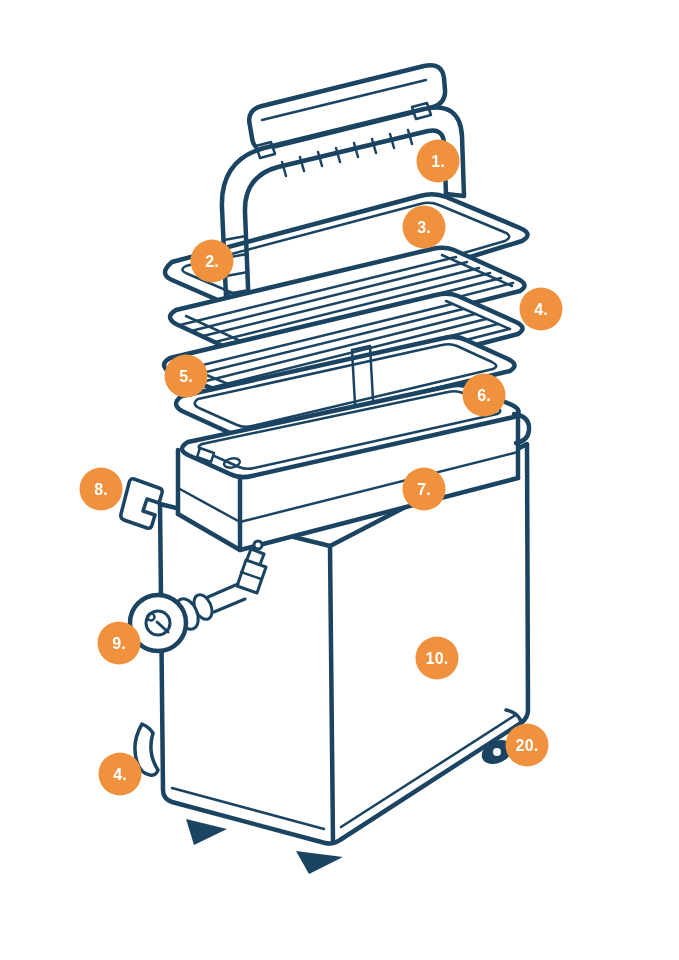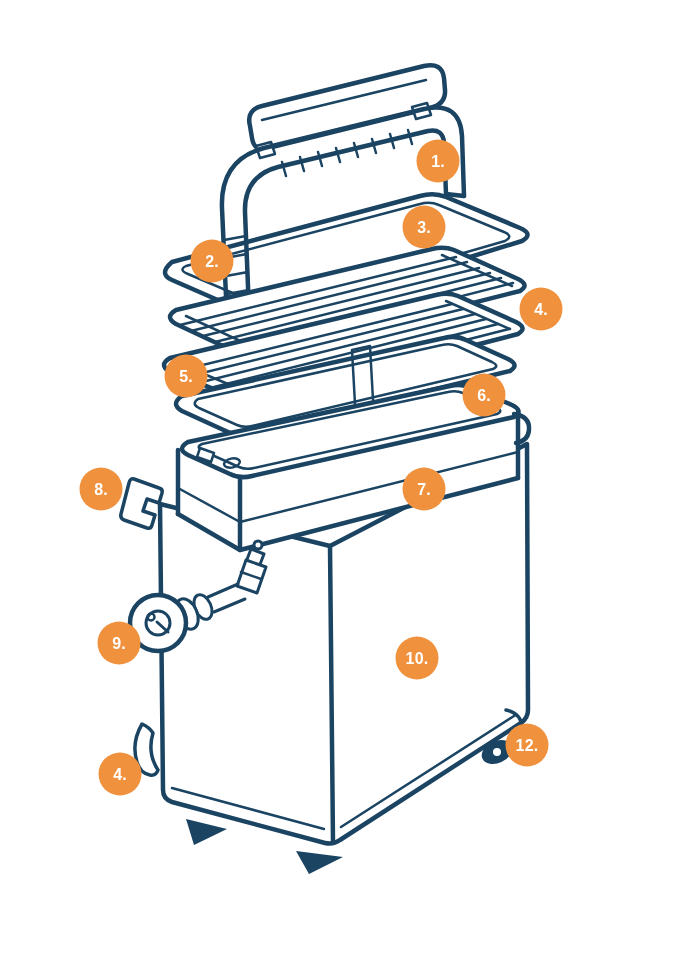--- a/index.html
+++ b/index.html
@@ -137,17 +137,17 @@
 
   <div class="badge" style="left:438px; top:161px">1.</div>
   <div class="badge" style="left:212px; top:261px">2.</div>
   <div class="badge" style="left:424px; top:227px">3.</div>
   <div class="badge" style="left:541px; top:309px">4.</div>
   <div class="badge" style="left:186px; top:376px">5.</div>
   <div class="badge" style="left:484px; top:395px">6.</div>
   <div class="badge" style="left:424px; top:489px">7.</div>
   <div class="badge" style="left:101px; top:489px">8.</div>
   <div class="badge" style="left:119px; top:643px">9.</div>
-  <div class="badge" style="left:417px; top:658px">10.</div>
+  <div class="badge" style="left:437px; top:658px">10.</div>
   <div class="badge" style="left:120px; top:774px">4.</div>
-  <div class="badge" style="left:527px; top:745px">12.</div>
+  <div class="badge" style="left:527px; top:745px">20.</div>
 
 </div>
 
 </body></html>

